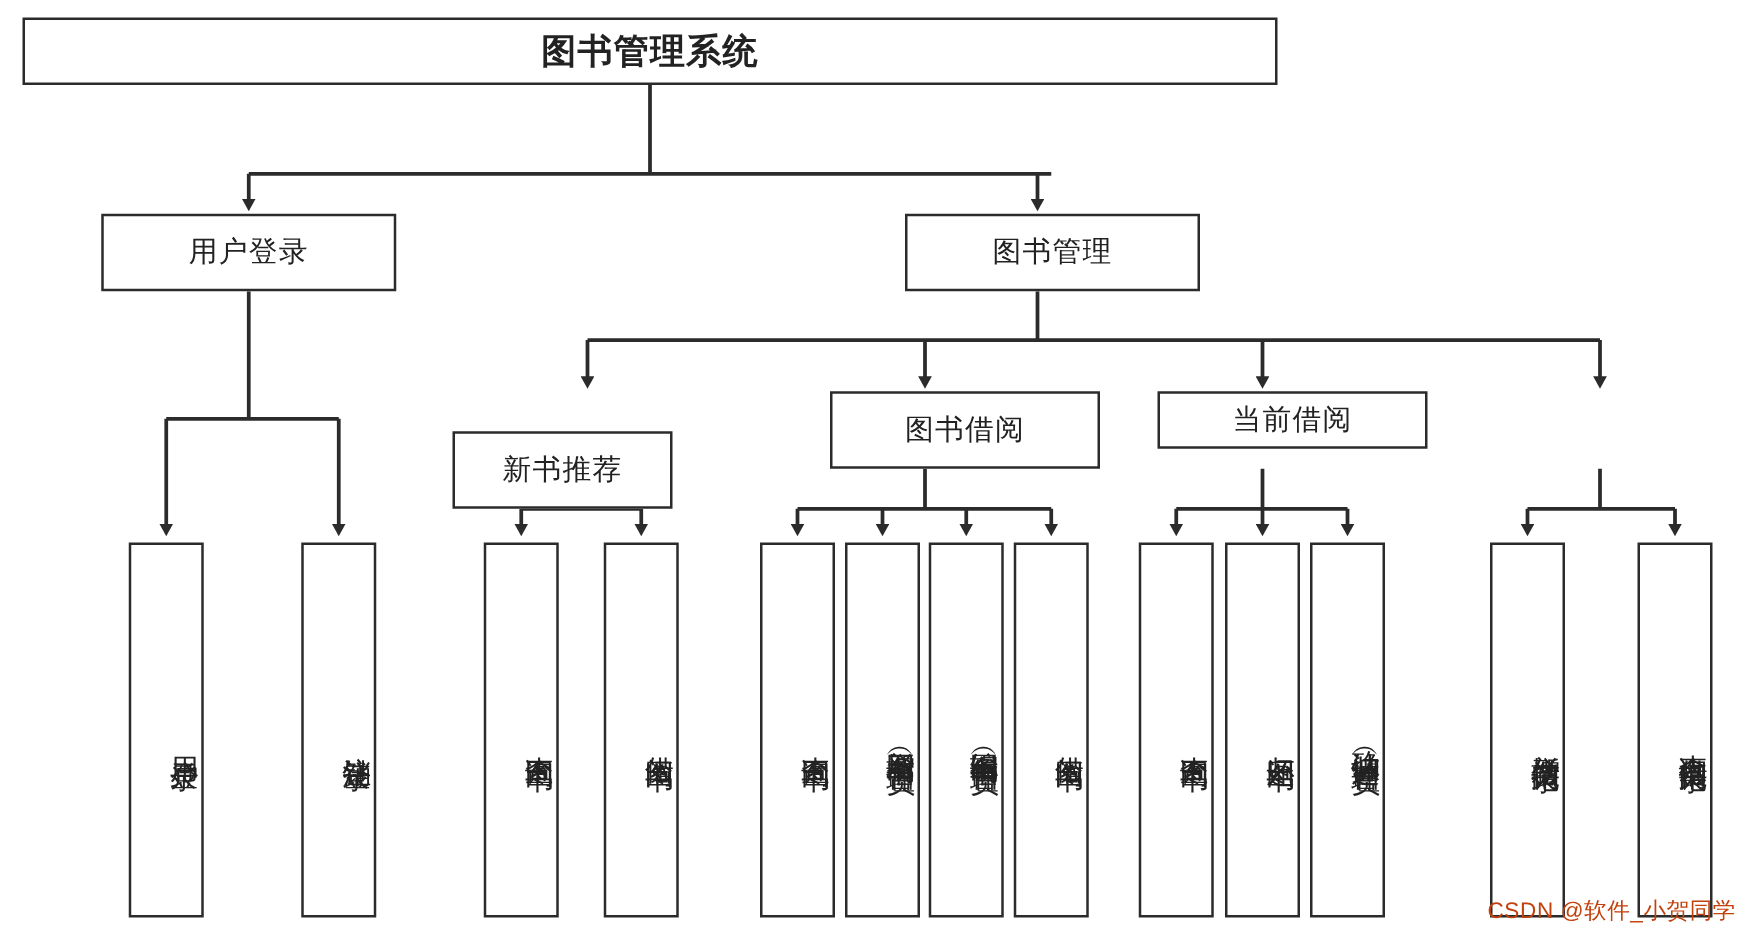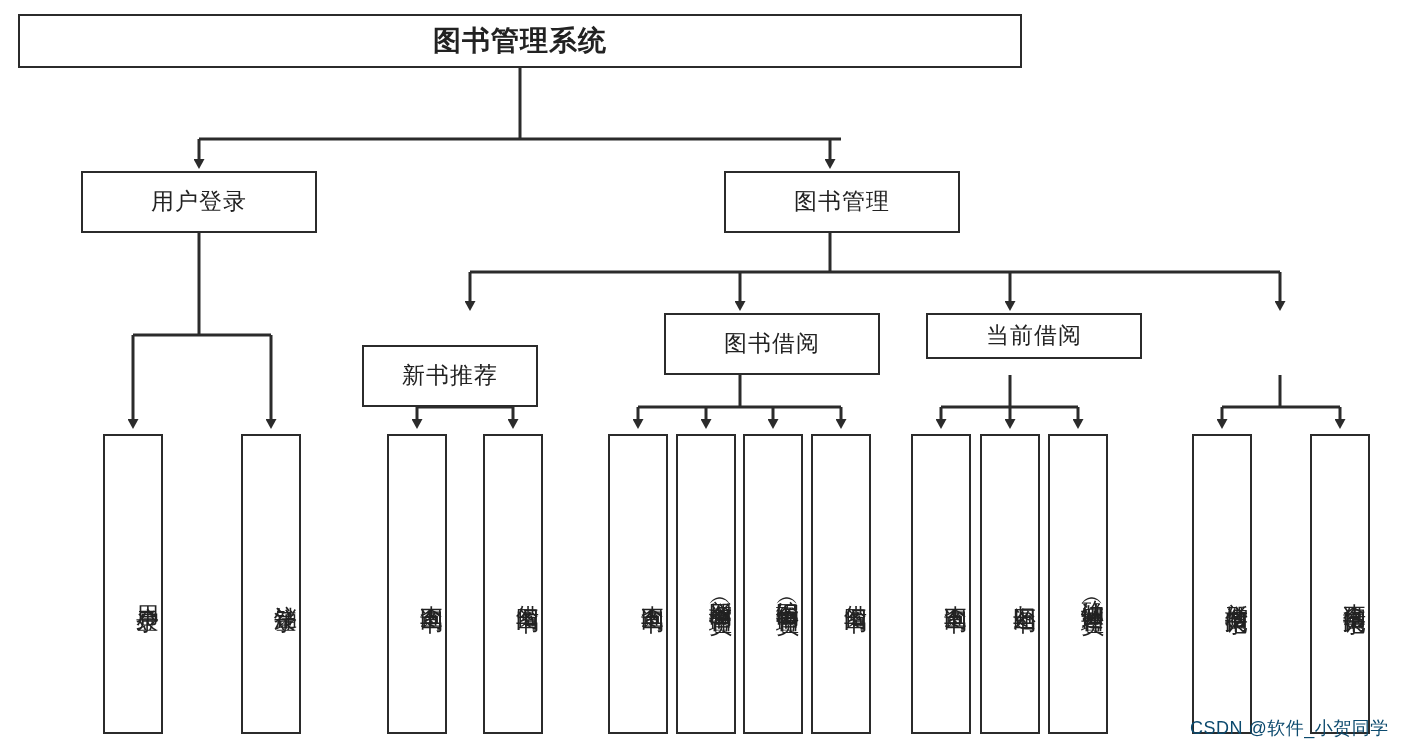--- a/index.html
+++ b/index.html
@@ -47,21 +47,21 @@
     letter-spacing: 2px;
     padding-top: 14px;
     align-items: flex-start;
     justify-content: center;
     text-align: left;
   }
   #root-node { font-size: 28px; font-weight: bold; }
   .watermark {
     position: absolute;
     font-size: 18px;
-    color: #0c4a6e;
+    color: #c2410c;
     white-space: nowrap;
     letter-spacing: 0.5px;
   }
 </style>
 </head>
 <body>
 
 <div id="canvas">
 
   <svg id="edges" viewBox="0 0 1405 747">

